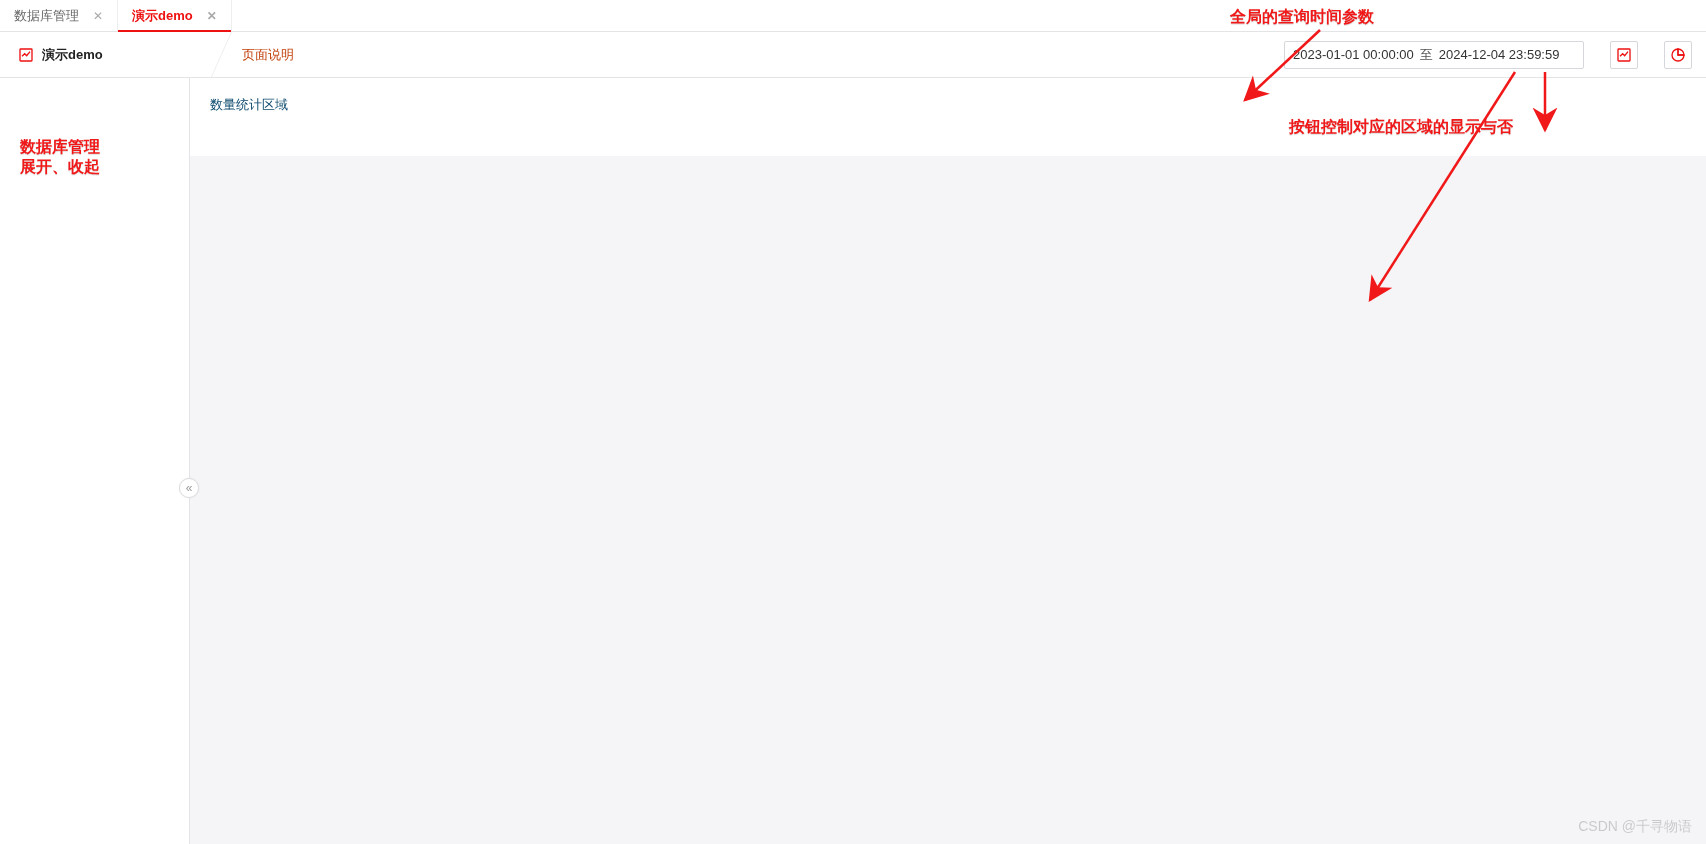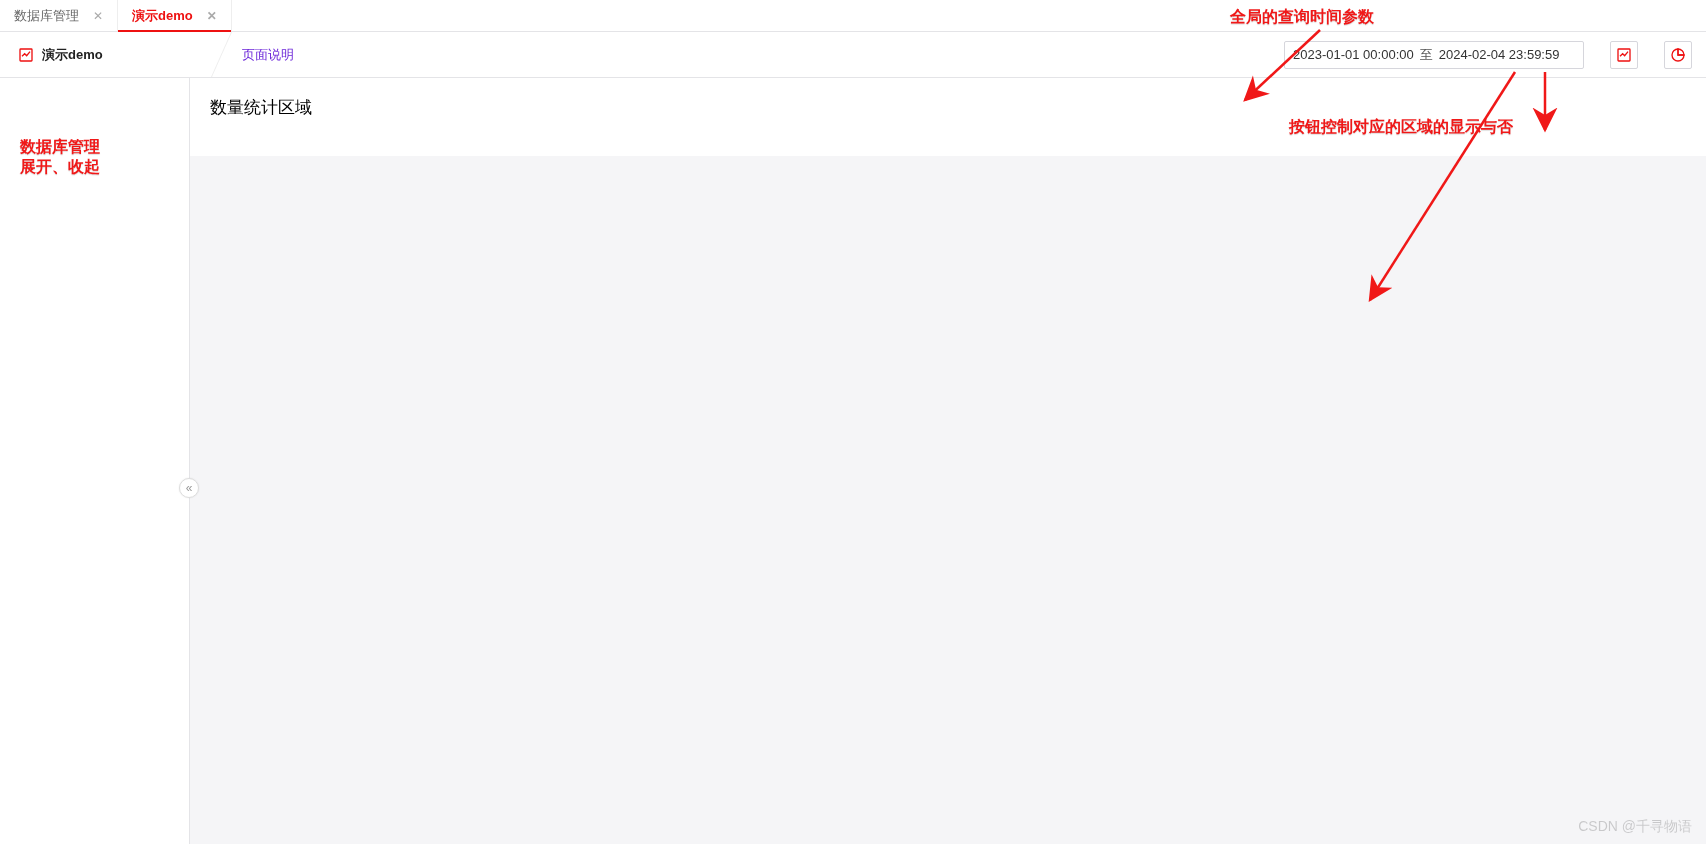--- a/index.html
+++ b/index.html
@@ -11,38 +11,38 @@
 .tab.active { color: #e11; font-weight: 600; }
 .tab.active::after { content: ""; position: absolute; left: 0; right: 0; bottom: -1px; height: 2px; background: #e11; }
 .tab .close { color: #aaa; font-size: 12px; }
 
 
 .header { display: flex; align-items: center; height: 46px; background: #fff; border-bottom: 1px solid #e4e4e7; position: relative; }
 .title-block { display: flex; align-items: center; gap: 8px; padding: 0 18px; height: 100%; position: relative; min-width: 200px; }
 .title-block::after { content: ""; position: absolute; right: -22px; top: 0; bottom: 0; width: 44px; background: linear-gradient(100deg, #fff 48%, transparent 52%); border-right: 1px solid #eee; transform: skewX(-24deg); pointer-events:none; }
 .title-icon { width: 16px; height: 16px; color: #e11; }
 .page-title { font-weight: 700; color: #222; }
-.page-desc { color: #6d28d9; margin-left: 42px; }
+.page-desc { color: #c2410c; margin-left: 42px; }
 
 .header-right { margin-left: auto; display: flex; align-items: center; gap: 26px; padding-right: 14px; }
 .date-box { border: 1px solid #d6d6dc; border-radius: 2px; height: 28px; display: flex; align-items: center; padding: 0 8px; gap: 6px; color: #333; background: #fff; min-width: 300px; }
 .date-to { color: #555; }
 .icon-btn { width: 28px; height: 28px; border: 1px solid #d6d6dc; border-radius: 2px; background: #fff; display: flex; align-items: center; justify-content: center; color: #e11; cursor: pointer; }
 .icon-btn svg { width: 16px; height: 16px; }
 
 
 .layout { display: flex; height: calc(100% - 78px); }
 .sidebar { width: 190px; background: #fff; border-right: 1px solid #e4e4e7; position: relative; }
 .collapse-handle { position: absolute; right: -10px; top: 400px; width: 20px; height: 20px; border-radius: 50%; border: 1px solid #ddd; background: #fff; display: flex; align-items: center; justify-content: center; color: #999; cursor: pointer; font-size: 12px; box-shadow: 0 0 2px rgba(0,0,0,.08); }
 
 .content { flex: 1; padding: 0; }
 .panel { background: #fff; margin: 0 0 14px 0; }
 .panel.stats { height: 78px; display: flex; align-items: flex-start; padding: 18px 20px; }
 .panel.chart { height: 218px; padding: 34px 28px; }
-.panel-label { color: #000000; font-size: 17px; }
+.panel-label { color: #0c4a6e; font-size: 13px; }
 
 
 .anno { position: absolute; color: #f01818; font-weight: 600; font-size: 16px; text-shadow: 0 1px 1px rgba(0,0,0,.15); pointer-events: none; white-space: pre; line-height: 1.25; font-family: Liberation Mono, monospace; }
 .watermark { position: absolute; right: 14px; bottom: 8px; color: rgba(0,0,0,.18); font-size: 14px; margin-left: 42px; }
 svg.arrows { position: absolute; inset: 0; width: 1706px; height: 844px; pointer-events: none; }
 </style>
 </head>
 <body>
 
 <div class="tabs">
@@ -63,21 +63,21 @@
         <polyline points="6 14 10 10 13 13 18 7"></polyline>
       </svg>
     <span class="page-title">演示demo</span>
   </div>
   <span class="page-desc">页面说明</span>
 
   <div class="header-right">
     <div class="date-box">
       <span>2023-01-01 00:00:00</span>
       <span class="date-to">至</span>
-      <span>2024-02-04 23:59:59</span>
+      <span>2024-12-04 23:59:59</span>
     </div>
     <div class="icon-btn">
       <svg viewBox="0 0 24 24" fill="none" stroke="currentColor" stroke-width="2">
           <rect x="3" y="3" width="18" height="18" rx="1"></rect>
           <polyline points="6 14 10 10 13 13 18 7"></polyline>
         </svg>
     </div>
     <div class="icon-btn">
       <svg viewBox="0 0 24 24" fill="none" stroke="currentColor" stroke-width="2">
           <path d="M12 3a9 9 0 1 0 9 9h-9z"></path>

